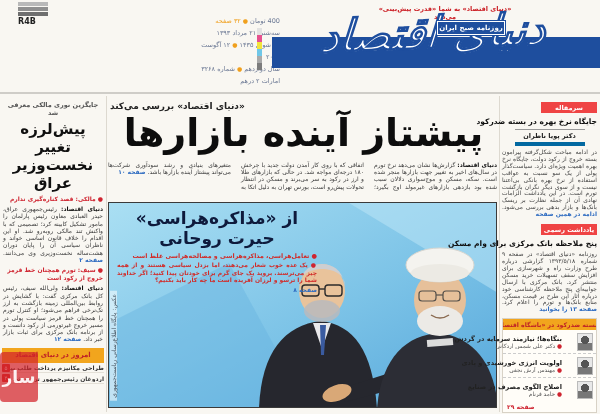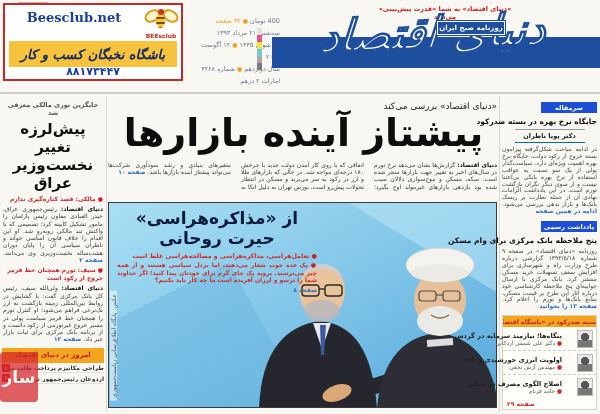--- a/index.html
+++ b/index.html
@@ -65,42 +65,42 @@
               display:flex;align-items:center;justify-content:center;text-align:right;}
   .today-row{display:flex;align-items:center;justify-content:space-between;height:9.6px;
              border-bottom:1px solid #e4e0d7;}
   .today-row .t{font-size:6px;font-weight:bold;color:#333;white-space:nowrap;overflow:hidden;}
   .today-row .n{flex:none;width:8px;height:8px;background:#d22b28;color:#fff;font-size:5.5px;
                 display:flex;align-items:center;justify-content:center;border-radius:1px;}
   .red-stamp{left:0;top:352px;width:38px;height:50px;background:rgba(210,35,42,.72);border-radius:4px;
              color:rgba(255,255,255,.92);font-size:17px;font-weight:bold;display:flex;align-items:center;
              justify-content:center;z-index:5;}
   
-  .c-kicker{left:110px;top:101px;width:387px;text-align:right;font-size:9px;font-weight:normal;color:#222;}
+  .c-kicker{left:110px;top:101px;width:387px;text-align:left;font-size:9px;font-weight:bold;color:#222;}
   .c-head{left:110px;top:110px;width:387px;text-align:center;font-size:38px;line-height:46px;
           font-weight:900;color:#0d0d0d;letter-spacing:-1px;white-space:nowrap;}
   .c-lead{left:108px;top:161px;width:389px;height:39px;column-count:3;column-gap:10px;
           font-size:6px;line-height:7.2px;color:#3a3a3a;text-align:justify;overflow:hidden;}
   .photo{left:108px;top:202px;width:389px;height:206px;border:1px solid #3a3a3a;box-sizing:border-box;
          background:linear-gradient(115deg,#a8def3 0%,#7cc3e7 55%,#58a9dc 100%);overflow:hidden;}
   .photo svg{position:absolute;left:0;top:0;}
   .ph-overlay{position:absolute;right:auto;left:8px;top:5px;width:200px;}
   .ph-title{font-size:17px;line-height:20px;font-weight:900;color:#0e1a3c;text-align:center;}
   .ph-red1{margin-top:4px;font-size:6.3px;font-weight:bold;color:#d22b28;text-align:right;}
   .ph-red2{margin-top:2px;font-size:6px;line-height:7.6px;color:#d22b28;font-weight:bold;text-align:justify;}
   .ph-page{margin-top:2px;}
   .photo-credit{position:absolute;left:1px;bottom:6px;writing-mode:vertical-rl;transform:rotate(180deg);
                 font-size:6px;color:#44525e;background:rgba(255,255,255,.55);padding:3px 0;}
   
   .col-right{left:502px;top:96px;width:95px;}
-  .sec-label{width:56px;height:11px;background:#1d4ed8;color:#fff;font-size:6.5px;font-weight:bold;
+  .sec-label{width:56px;height:11px;background:#ef4444;color:#fff;font-size:6.5px;font-weight:bold;
              display:flex;align-items:center;justify-content:center;margin-top:6px;}
   .r-head{font-size:7.5px;font-weight:900;color:#101010;text-align:center;white-space:nowrap;margin-top:4px;}
   .author{width:70px;margin:3px auto 0;text-align:center;font-size:6.5px;font-weight:bold;color:#222;
-          border-top:1px solid #999;border-bottom:1px solid #0369a1;padding:2px 0;}
+          border-top:1px solid #999;border-bottom:4px solid #0369a1;padding:2px 0;}
   .r-body{margin-top:3px;font-size:6px;line-height:6.9px;color:#444;text-align:justify;}
   .club{margin-top:5px;border:1px solid #d8d2c6;background:#fffdf8;}
   .club-head{height:11px;background:#f2a51d;color:#bf2126;font-weight:bold;font-size:6.2px;
              display:flex;align-items:center;justify-content:center;white-space:nowrap;overflow:hidden;}
   .club-item{display:flex;gap:15px;padding:2.5px 3px;border-bottom:1px dashed #ccc;align-items:center;}
   .club-item .ph{flex:none;width:14px;height:16px;border:1px solid #bbb;
       background:radial-gradient(circle at 50% 38%,#555 0 4px,transparent 4px),
                  linear-gradient(180deg,#e8e8e8 0 55%,#777 55% 100%);}
   .club-item .tt{font-size:6.6px;font-weight:bold;color:#222;white-space:nowrap;overflow:hidden;}
   .club-item .au{font-size:5.8px;color:#555;white-space:nowrap;overflow:hidden;}
@@ -111,34 +111,20 @@
 
 <div class="page">
 
   <div class="abs print-marks">
     <div class="bar b1"></div>
       <div class="bar b2"></div>
       <div class="bar b3"></div>
     <div class="lbl">R4B</div>
   </div>
 
-  <div class="abs ad-box">
-    <div class="ad-site">Beesclub.net</div>
-    <div class="bee">
-      <i class="wing w1"></i>
-        <i class="wing w2"></i>
-        <i class="body"></i>
-        <i class="head"></i>
-    </div>
-    <div class="bee-caption">BEEsclub</div>
-    <div class="ad-band">
-      <span>باشگاه نخبگان کسب و کار</span>
-    </div>
-    <div class="ad-phone">۸۸۱۷۳۴۴۷</div>
-  </div>
 
   <div class="abs issue-info">
     <div class="issue-line">
       <span>400 تومان</span><span class="dot">●</span><span class="hl">۳۲ صفحه</span>
     </div>
     <div class="issue-line nodot">
       <span>سه‌شنبه ۲۱ مرداد ۱۳۹۳</span>
     </div>
     <div class="issue-line">
       <span>۱۵ شوال ۱۴۳۵</span><span class="dot">●</span><span>۱۲ آگوست ۲۰۱۴</span>

